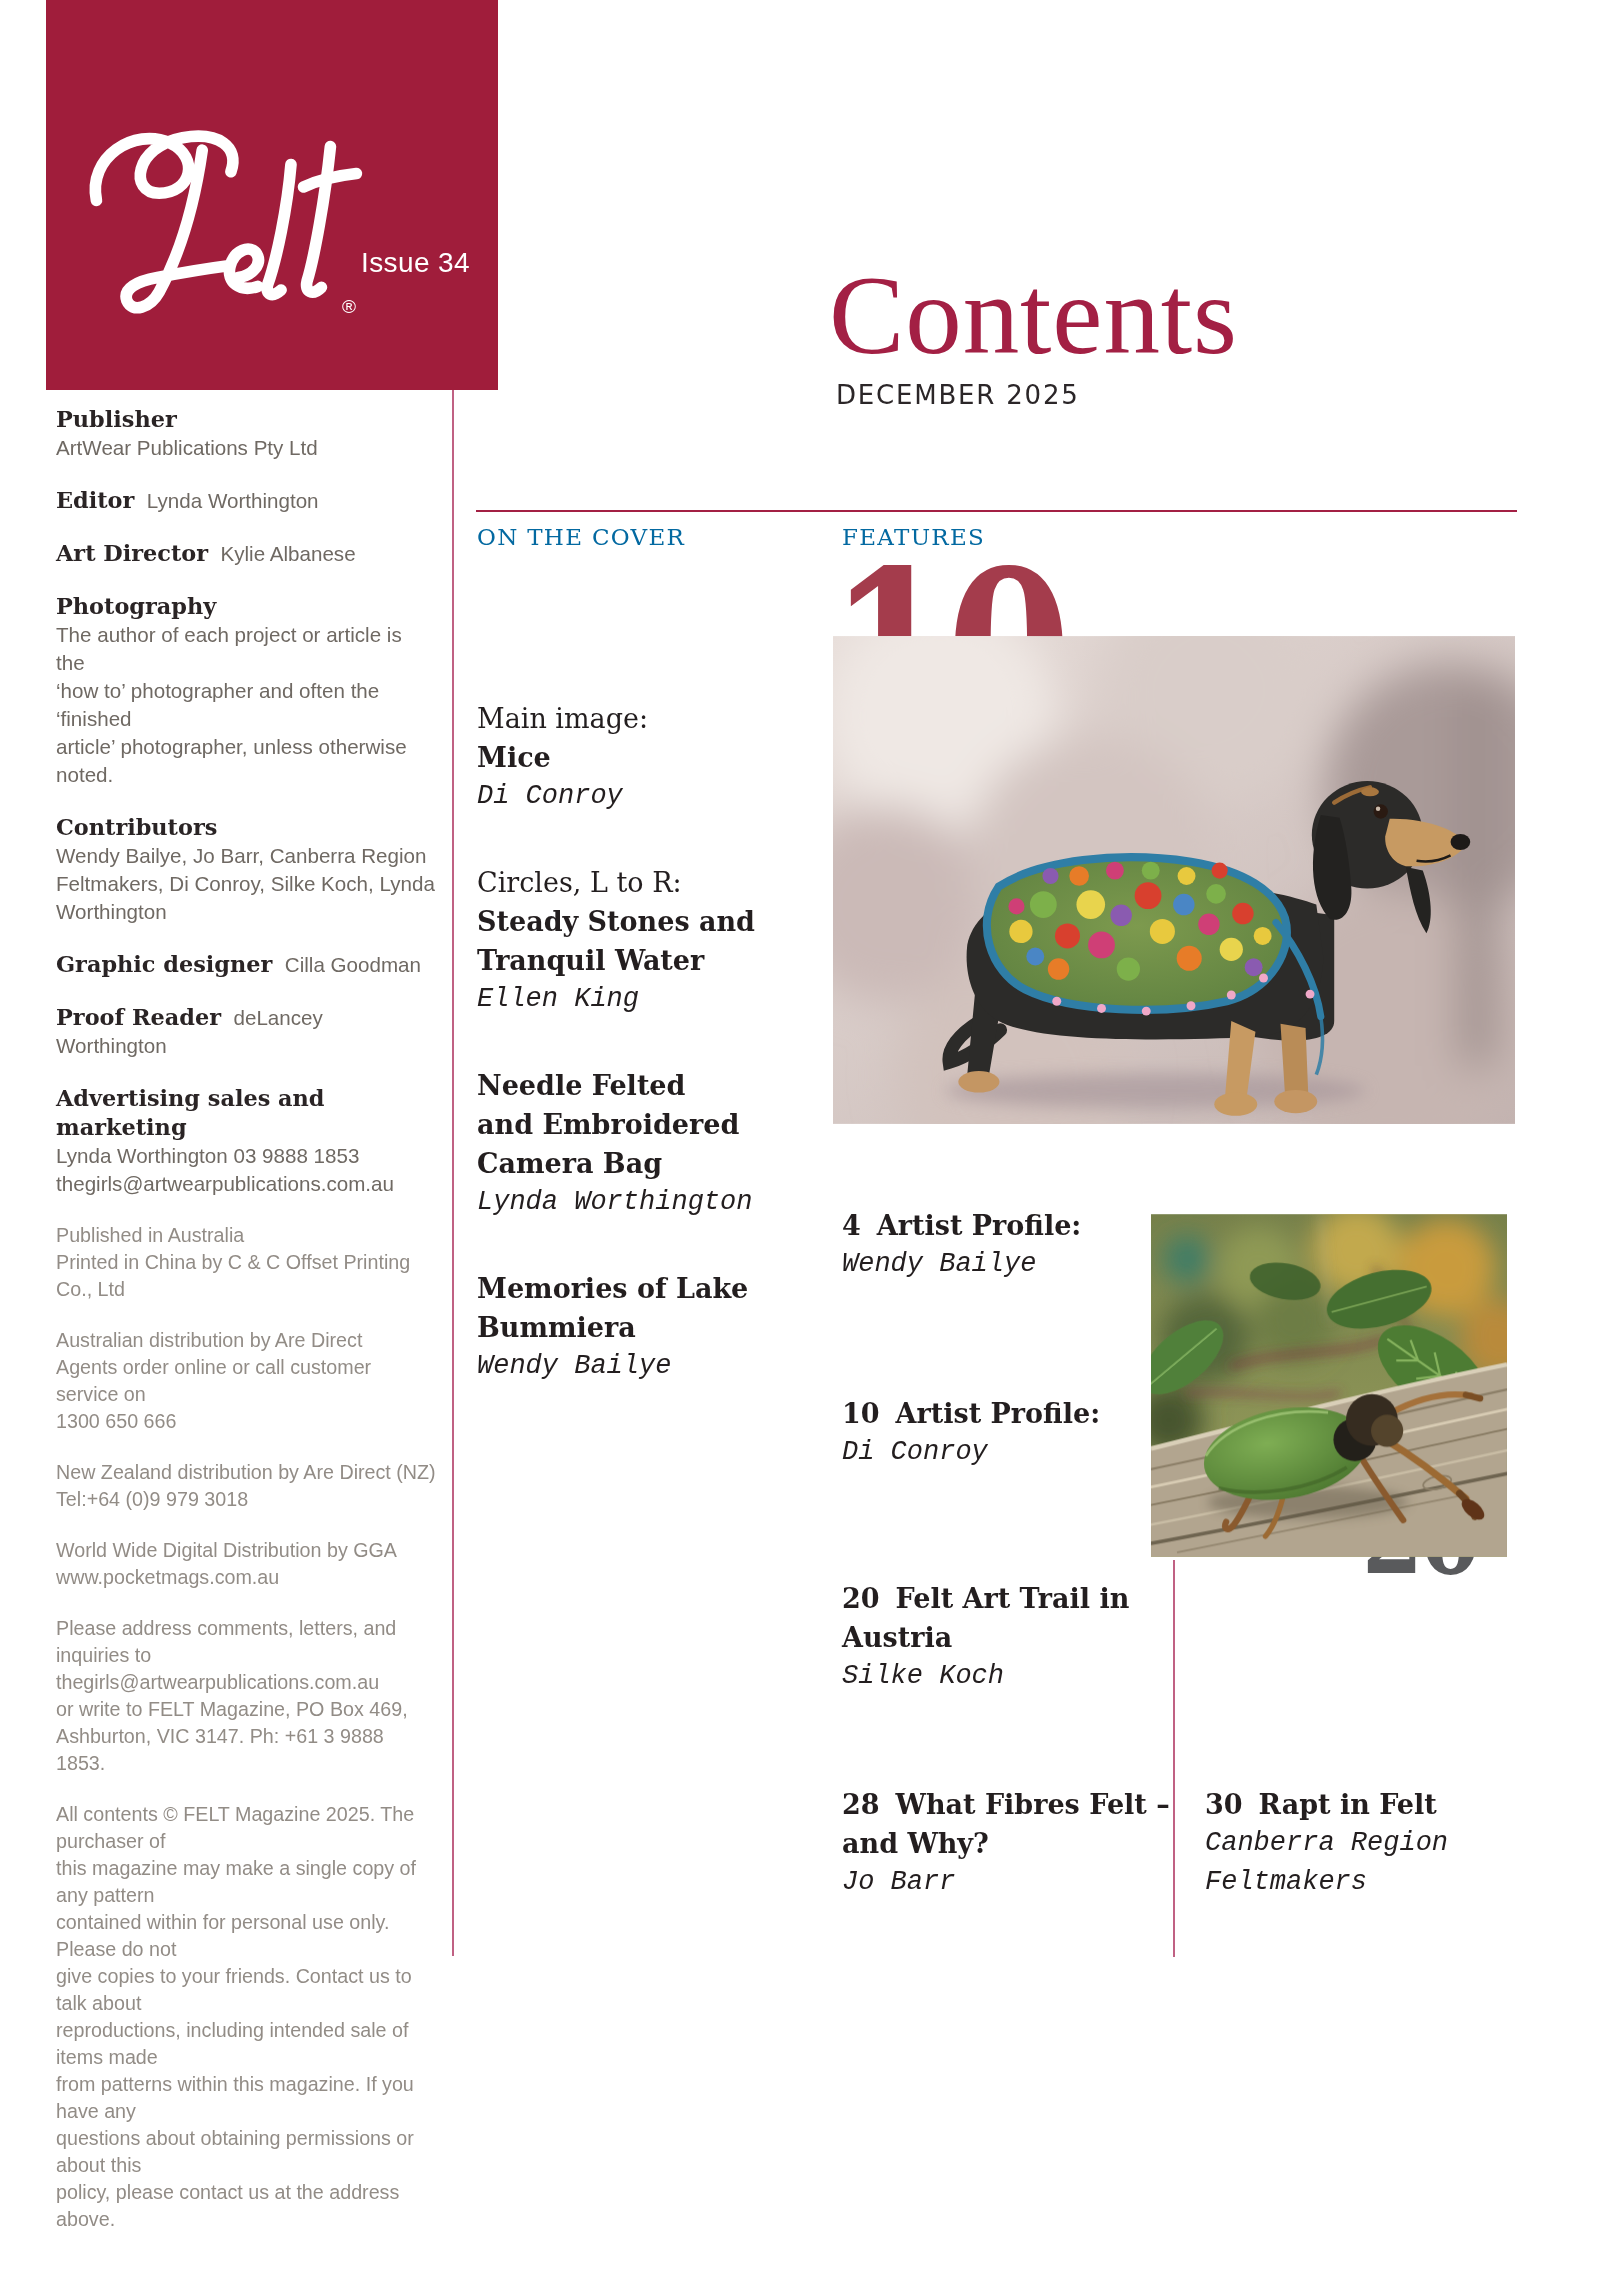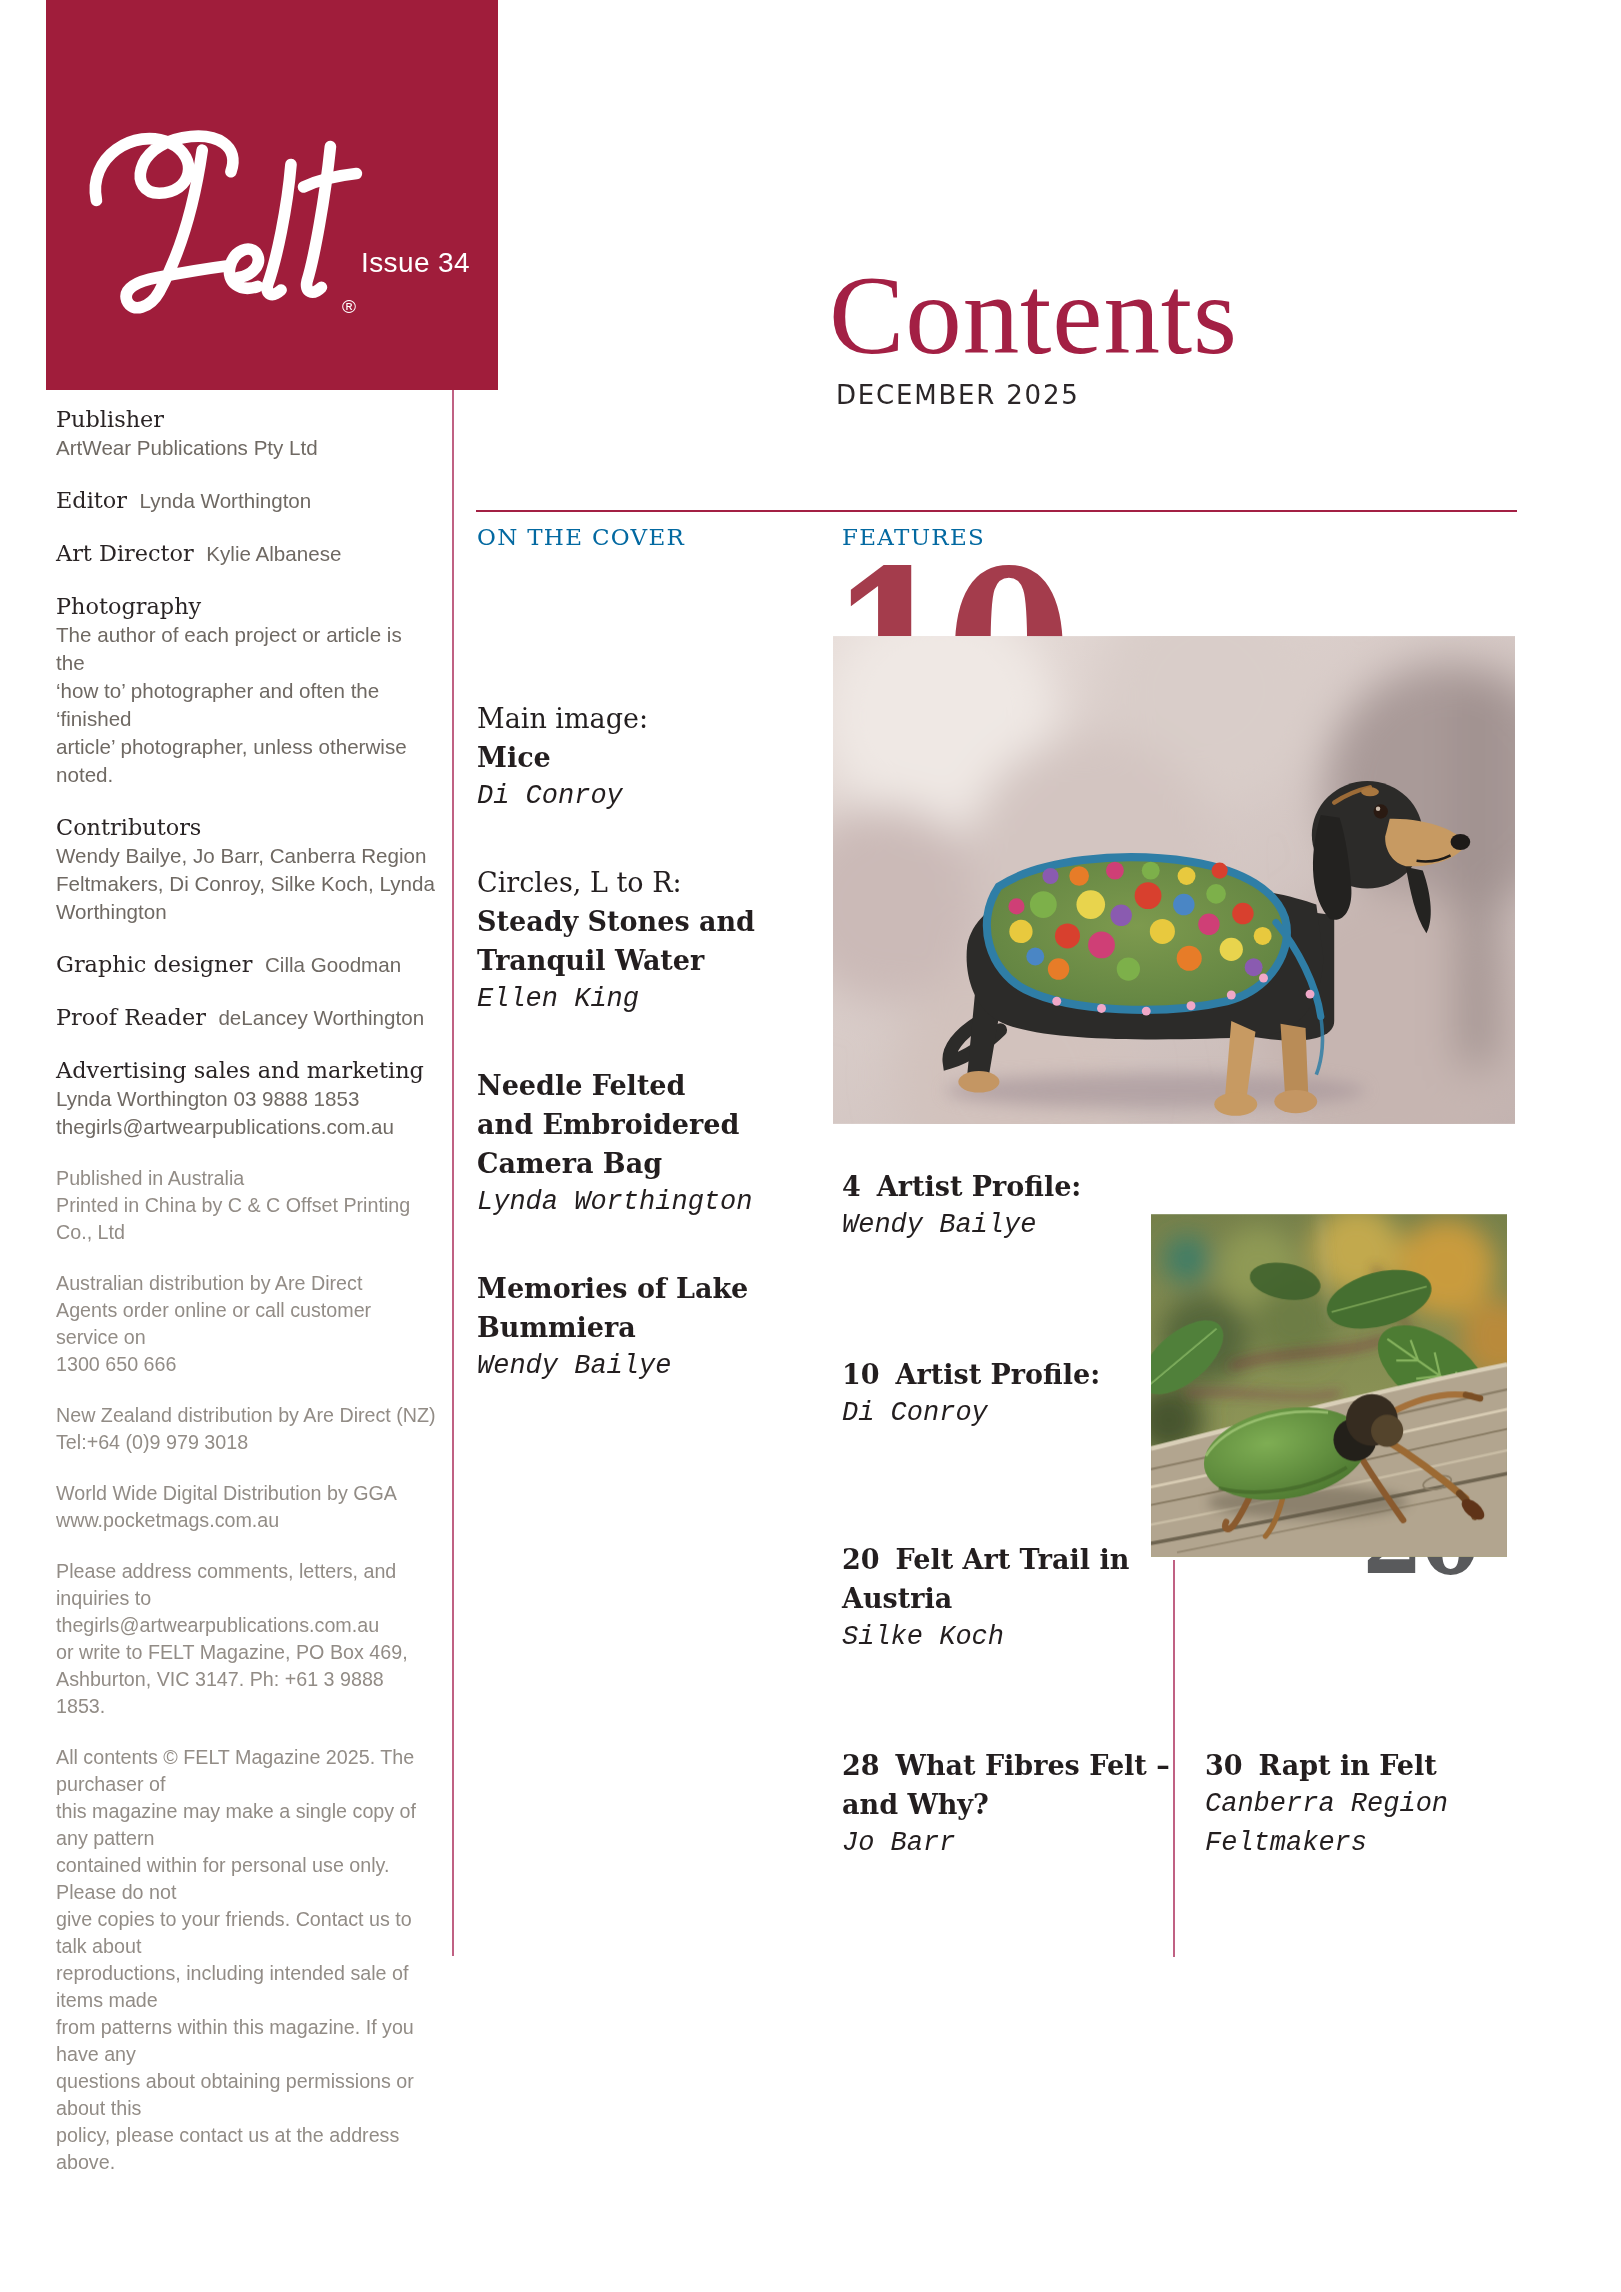--- a/index.html
+++ b/index.html
@@ -15,21 +15,21 @@
   
   .vrule{position:absolute;width:1.8px;background:#c06183;}
   .vrule-left{left:452px;top:390px;height:1566px;}
   .vrule-right{left:1173px;top:1560px;height:397px;}
   .hrule{position:absolute;left:476px;top:510px;width:1041px;height:1.8px;background:#A32044;}
 
   
   .sidebar{position:absolute;left:56px;top:405px;width:380px;}
   .sidebar p{margin:0;white-space:pre-line;}
   .sb{margin:0 0 24px 0;}
-  .sb-h{font-family:"DejaVu Serif",serif;font-weight:400;font-size:22.4px;line-height:29px;color:#2a2425;}
+  .sb-h{font-family:"DejaVu Serif",serif;font-weight:700;font-size:22.4px;line-height:29px;color:#2a2425;}
   .sb-v{font-size:20.6px;line-height:28px;color:#6f6963;}
   .sb-inline .sb-h{display:inline;}
   .sb-inline .sb-v{display:inline;margin-left:12.5px;}
   .sb-sm .sb-v{font-size:19.7px;line-height:27px;color:#928c86;}
 
   
   .contents-title{position:absolute;left:829px;top:258px;font-family:"Liberation Serif",serif;font-size:113px;line-height:1;color:#A32044;letter-spacing:0.9px;}
   .date{position:absolute;left:836px;top:380px;font-family:"DejaVu Sans",sans-serif;font-size:26px;letter-spacing:1.8px;color:#2b2628;}
 
   .col-h{position:absolute;font-family:"DejaVu Serif",serif;font-weight:400;font-size:23px;letter-spacing:1.3px;color:#0369a1;}
@@ -44,21 +44,21 @@
   .beetle-img{position:absolute;left:1151px;top:1214px;width:356px;height:343px;}
 
   
   .cover-col{position:absolute;left:477px;top:699px;width:354px;font-family:"DejaVu Serif",serif;font-size:27px;line-height:39px;color:#231e1f;}
   .cover-col .grp{margin:0 0 47px 0;}
   .cover-col p{margin:0;}
   .t{font-weight:700;}
   .a{font-style:italic;font-family:Liberation Mono, monospace;}
 
   
-  .fe{position:absolute;font-family:"DejaVu Serif",serif;font-size:27px;line-height:39px;color:#231e1f;width:376px;}
+  .fe{position:absolute;font-family:"DejaVu Serif",serif;font-size:27px;line-height:39px;color:#231e1f;width:376px;margin-top:39px;}
   .fe p{margin:0;}
   .fe .pg{font-weight:700;margin-right:16px;}
   .fe-0{left:842px;top:1167px;}
   .fe-1{left:842px;top:1355px;}
   .fe-2{left:842px;top:1540px;}
   .fe-3{left:842px;top:1746px;}
   .fe-4{left:1205px;top:1746px;}
 </style>
 </head>
 <body>

